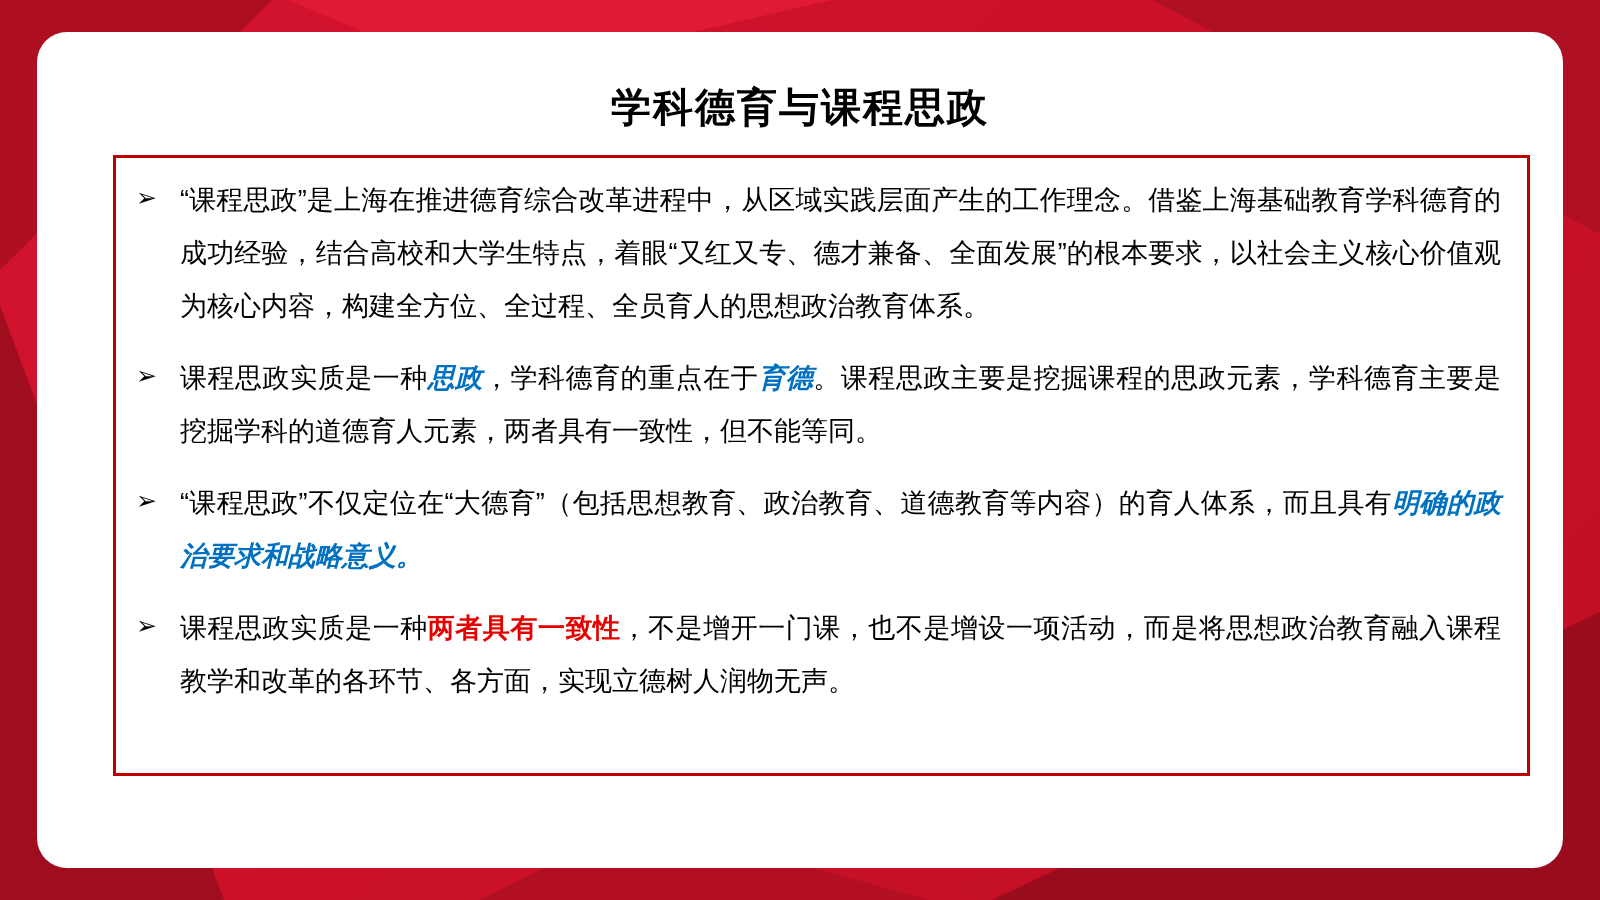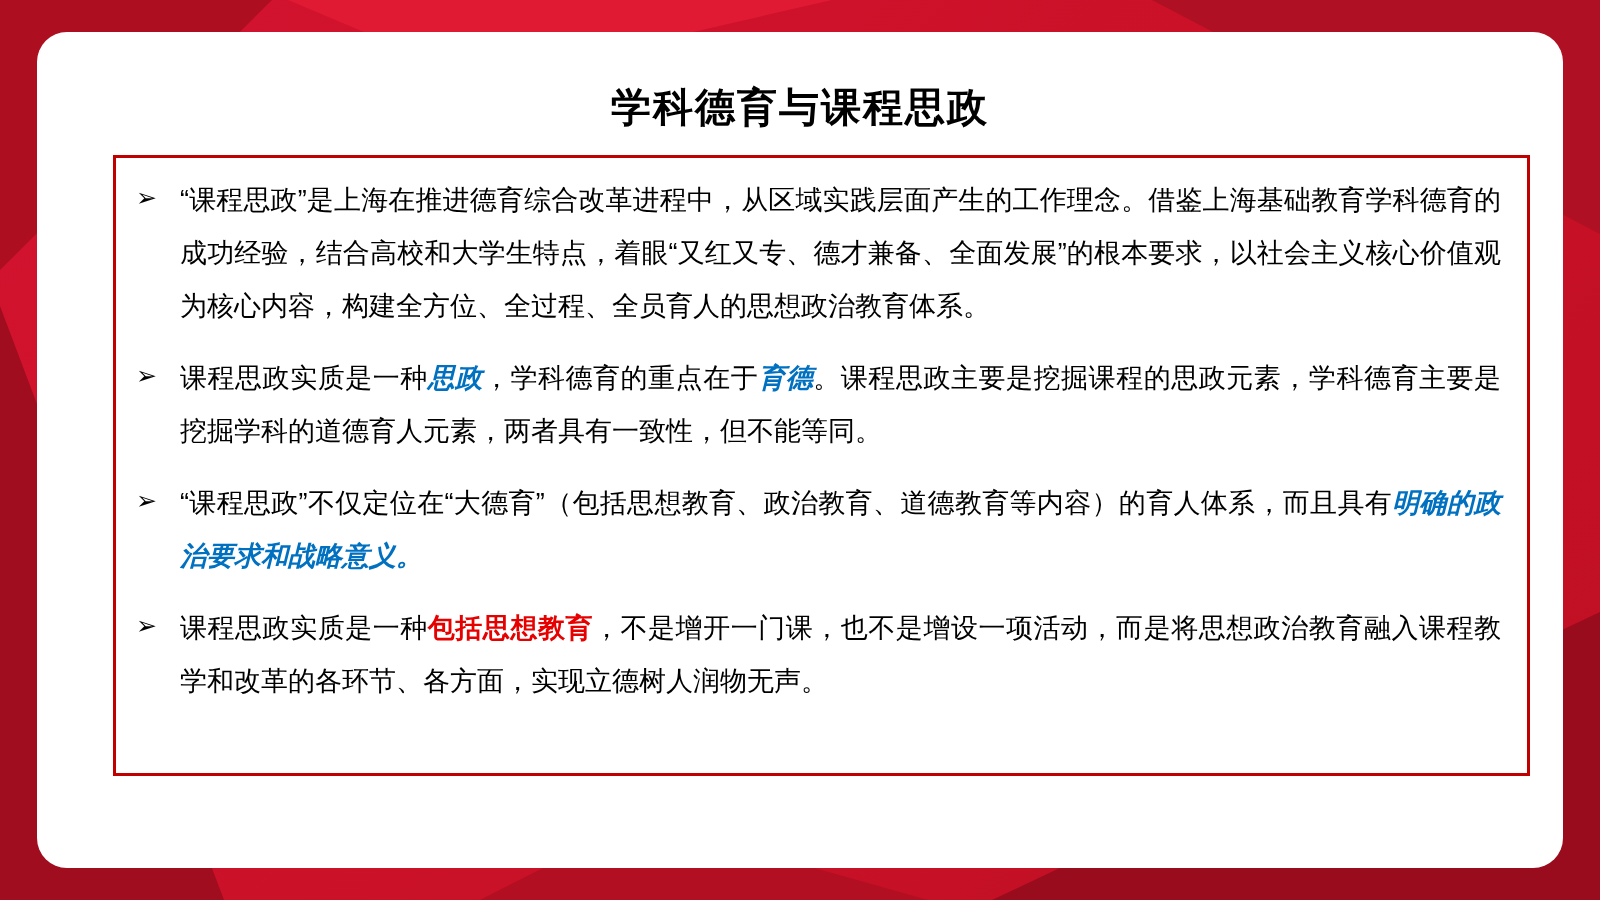--- a/index.html
+++ b/index.html
@@ -111,17 +111,17 @@
         <div class="bullet">
           <span class="marker">➢</span>
           <p class="bullet-text"><span class="seg normal">课程思政实质是一种</span><span class="seg blue-bold">思政</span><span class="seg normal">，学科德育的重点在于</span><span class="seg blue-bold">育德</span><span class="seg normal">。课程思政主要是挖掘课程的思政元素，学科德育主要是挖掘学科的道德育人元素，两者具有一致性，但不能等同。</span></p>
         </div>
         <div class="bullet">
           <span class="marker">➢</span>
           <p class="bullet-text"><span class="seg normal">“课程思政”不仅定位在“大德育”（包括思想教育、政治教育、道德教育等内容）的育人体系，而且具有</span><span class="seg blue-bold">明确的政治要求和战略意义。</span></p>
         </div>
         <div class="bullet">
           <span class="marker">➢</span>
-          <p class="bullet-text"><span class="seg normal">课程思政实质是一种</span><span class="seg red-bold">包括思想教育</span><span class="seg normal">，不是增开一门课，也不是增设一项活动，而是将思想政治教育融入课程教学和改革的各环节、各方面，实现立德树人润物无声。</span></p>
+          <p class="bullet-text"><span class="seg normal">课程思政实质是一种</span><span class="seg red-bold">两者具有一致性</span><span class="seg normal">，不是增开一门课，也不是增设一项活动，而是将思想政治教育融入课程教学和改革的各环节、各方面，实现立德树人润物无声。</span></p>
         </div>
       </div>
   </div>
 </div>
 
 </body></html>

